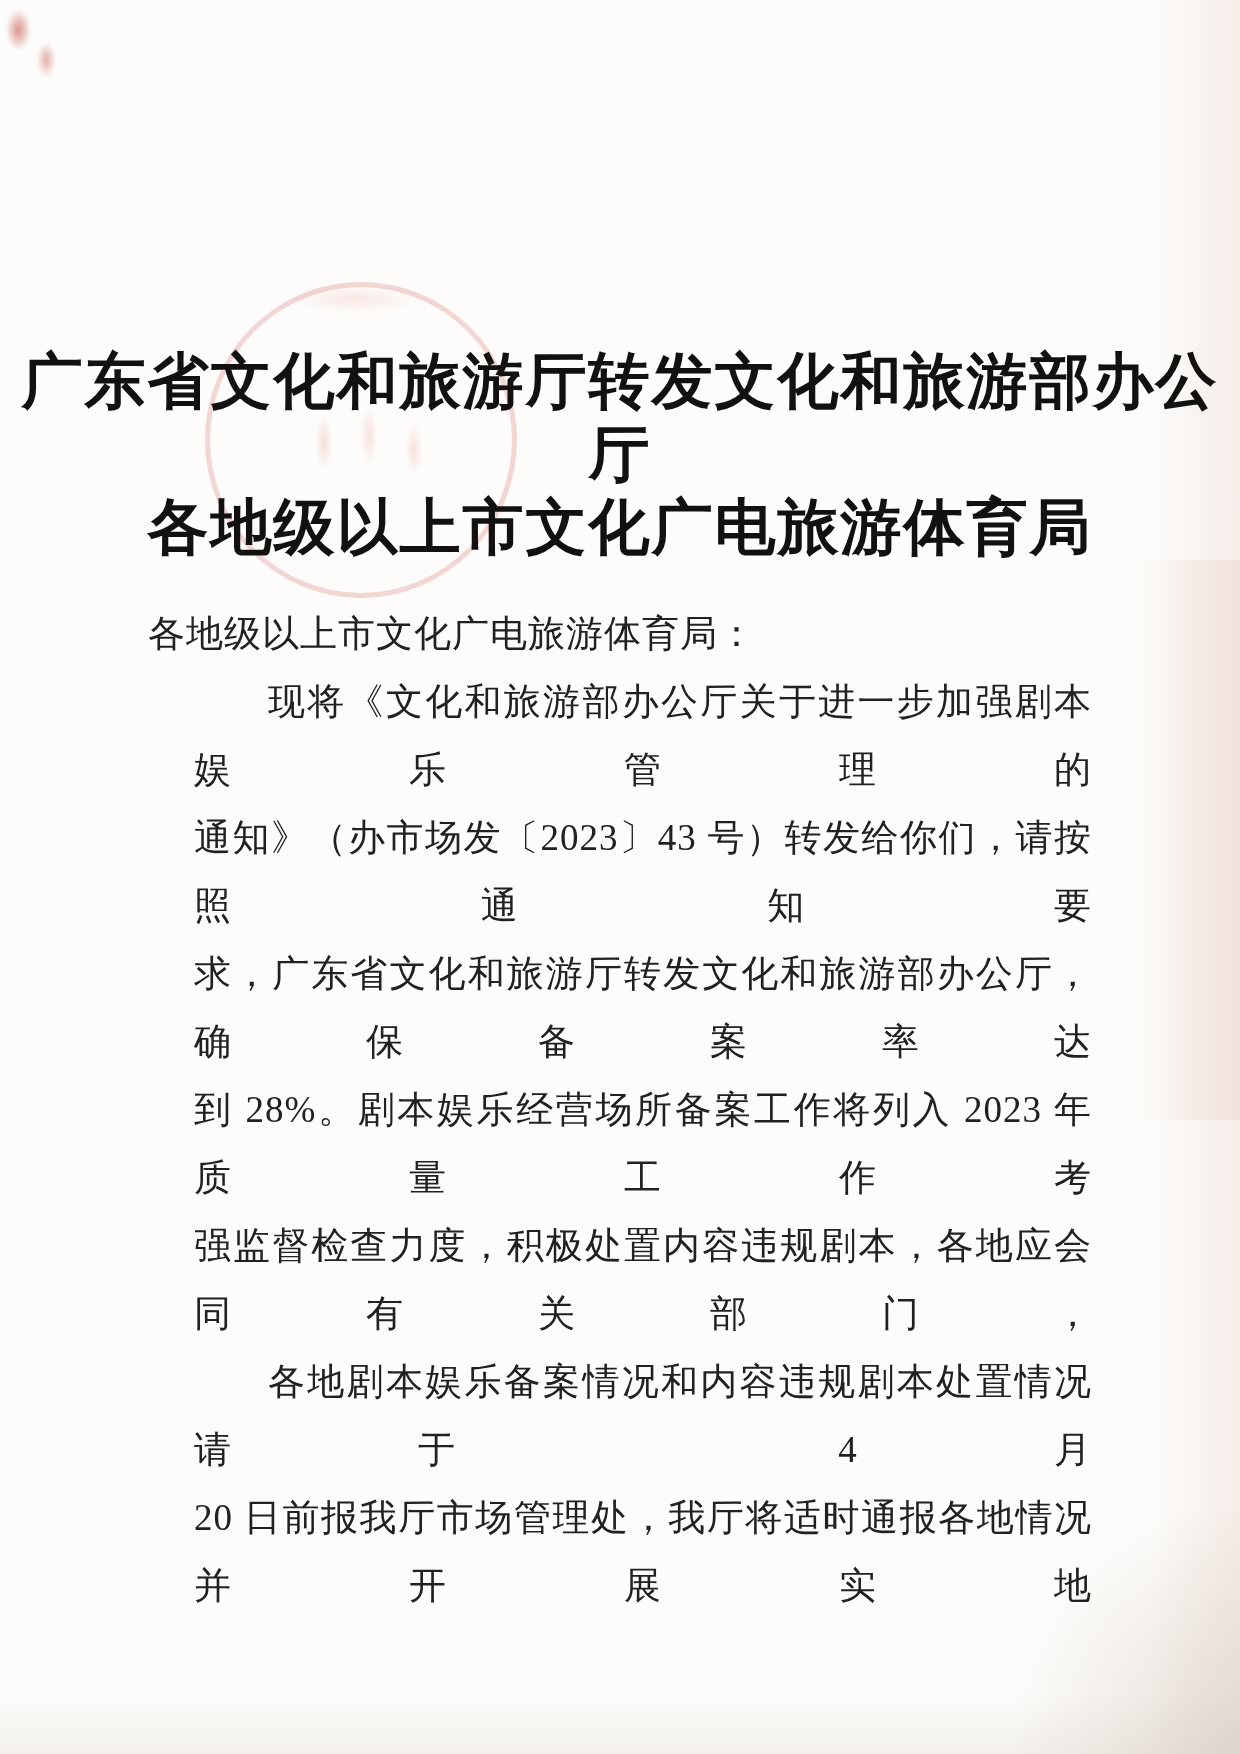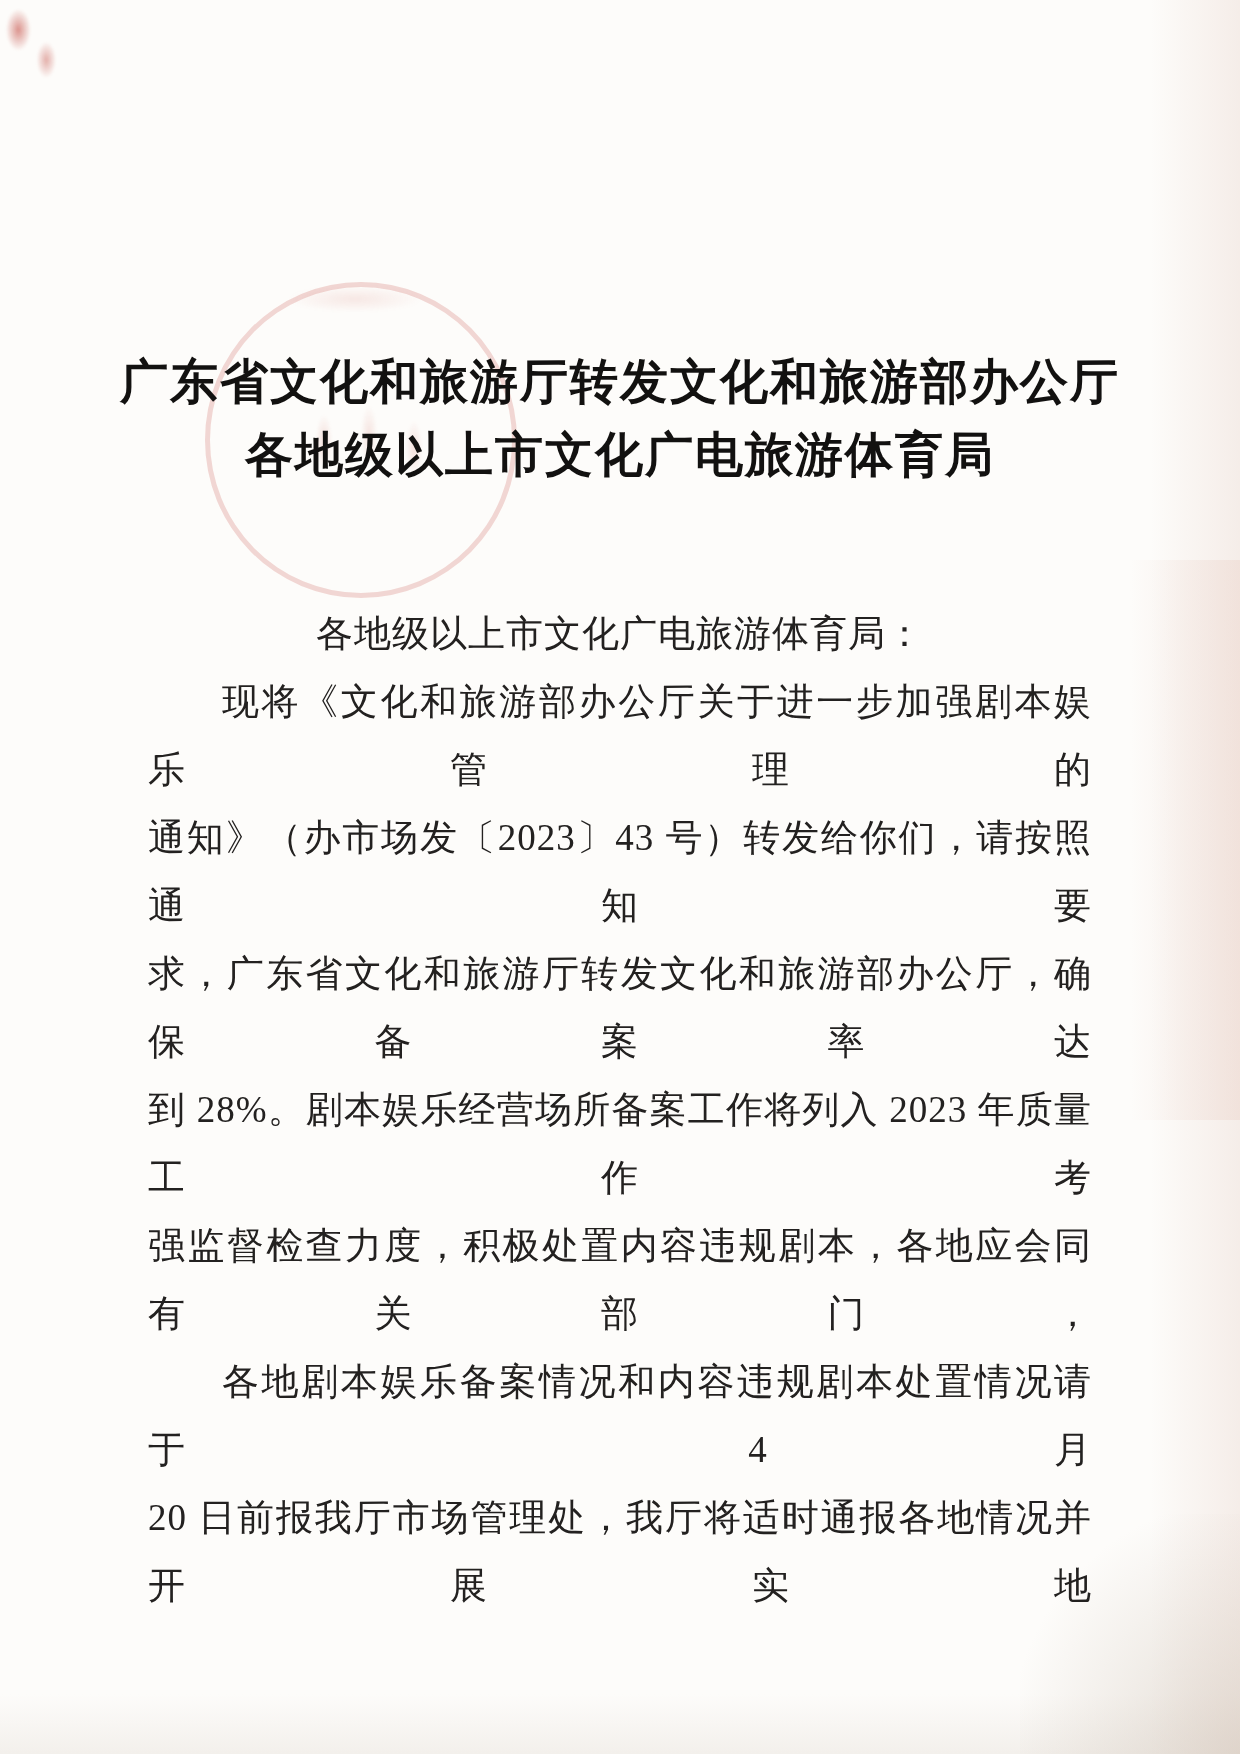--- a/index.html
+++ b/index.html
@@ -57,34 +57,34 @@
     position: absolute; left: 30px; top: -6px; width: 230px; height: 90px;
     background: radial-gradient(ellipse 90px 18px at 50% 20%, rgba(202,84,72,0.12), rgba(202,84,72,0) 75%);
     filter: blur(1.5px);
   }
   .title {
     position: absolute; left: 0; top: 345px; width: 1240px;
     margin: 0;
     text-align: center;
     font-family: "Liberation Sans", "DejaVu Sans", sans-serif;
     font-weight: 700;
-    font-size: 48px;
+    font-size: 61px;
     line-height: 73px;
     letter-spacing: 2px;
     color: #121110;
   }
   .body-block {
     position: absolute; left: 148px; top: 600px; width: 944px;
     font-size: 37px;
     line-height: 68px;
     letter-spacing: 1px;
     color: #232120;
   }
-  .line { white-space: nowrap; text-align: center; }
-  .line.fill { text-align: justify; text-align-last: justify; white-space: normal; }
+  .line { white-space: nowrap; }
+  .line.fill { text-align: justify; text-align-last: justify; white-space: normal; margin-left: 46px; }
   .line.indent { text-indent: 74px; }
 </style>
 </head>
 <body>
 
 <div class="page">
 
   <div class="corner-mark"></div>
   <div class="shade-right"></div>
   <div class="shade-corner"></div>

